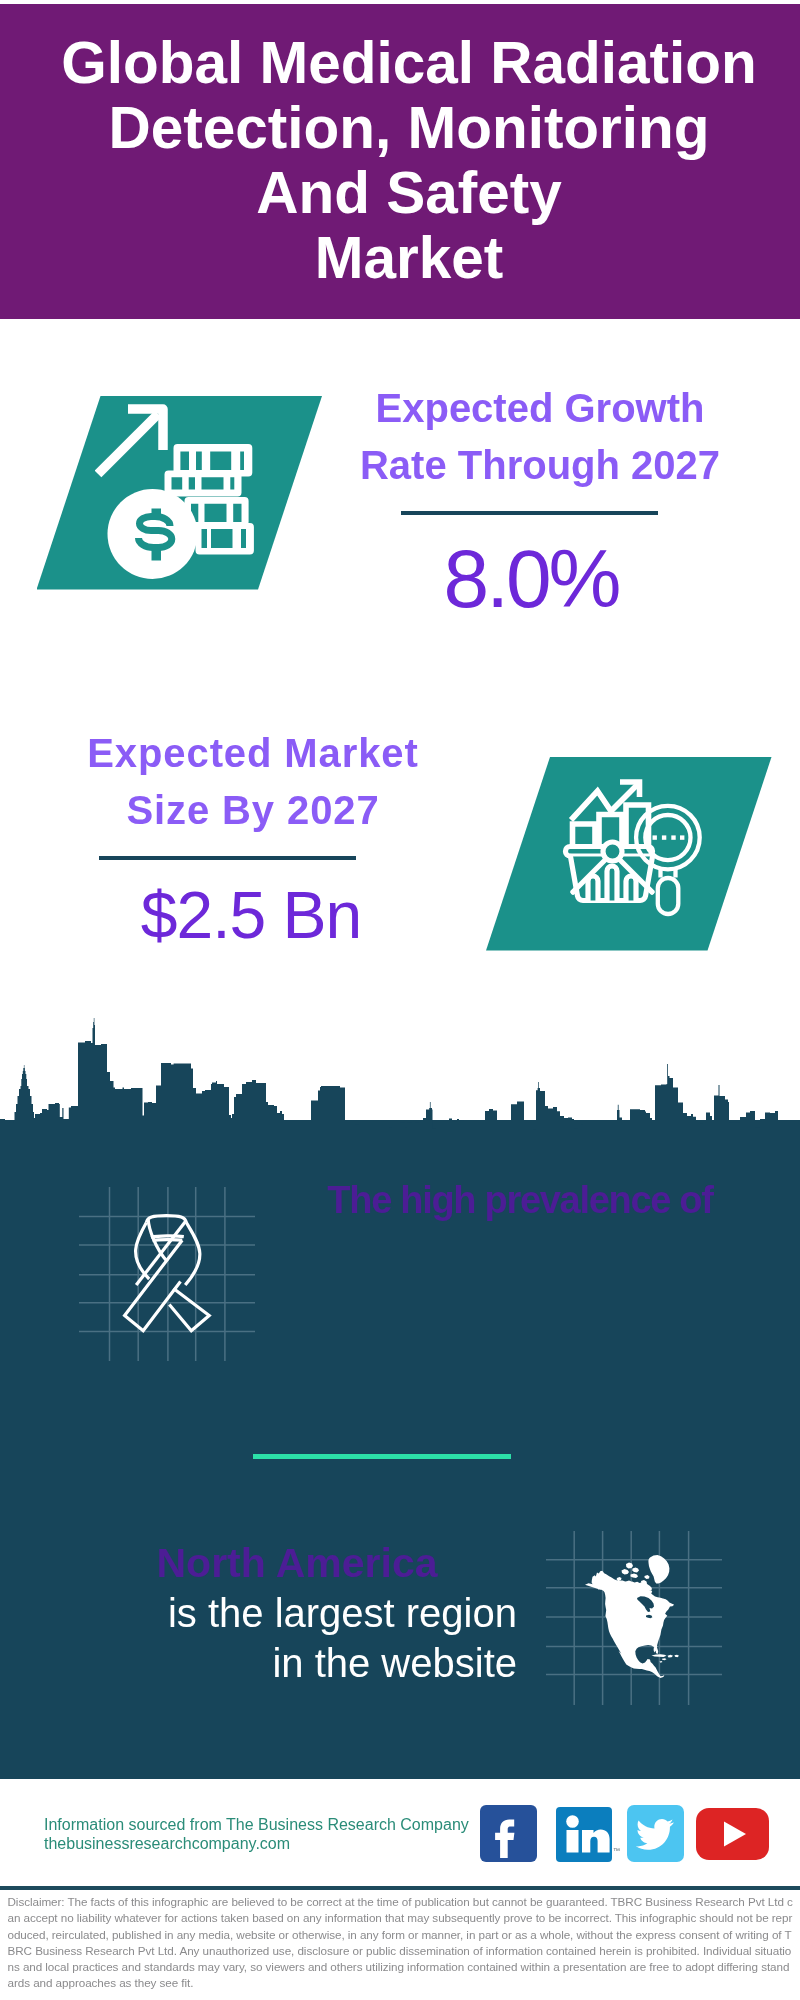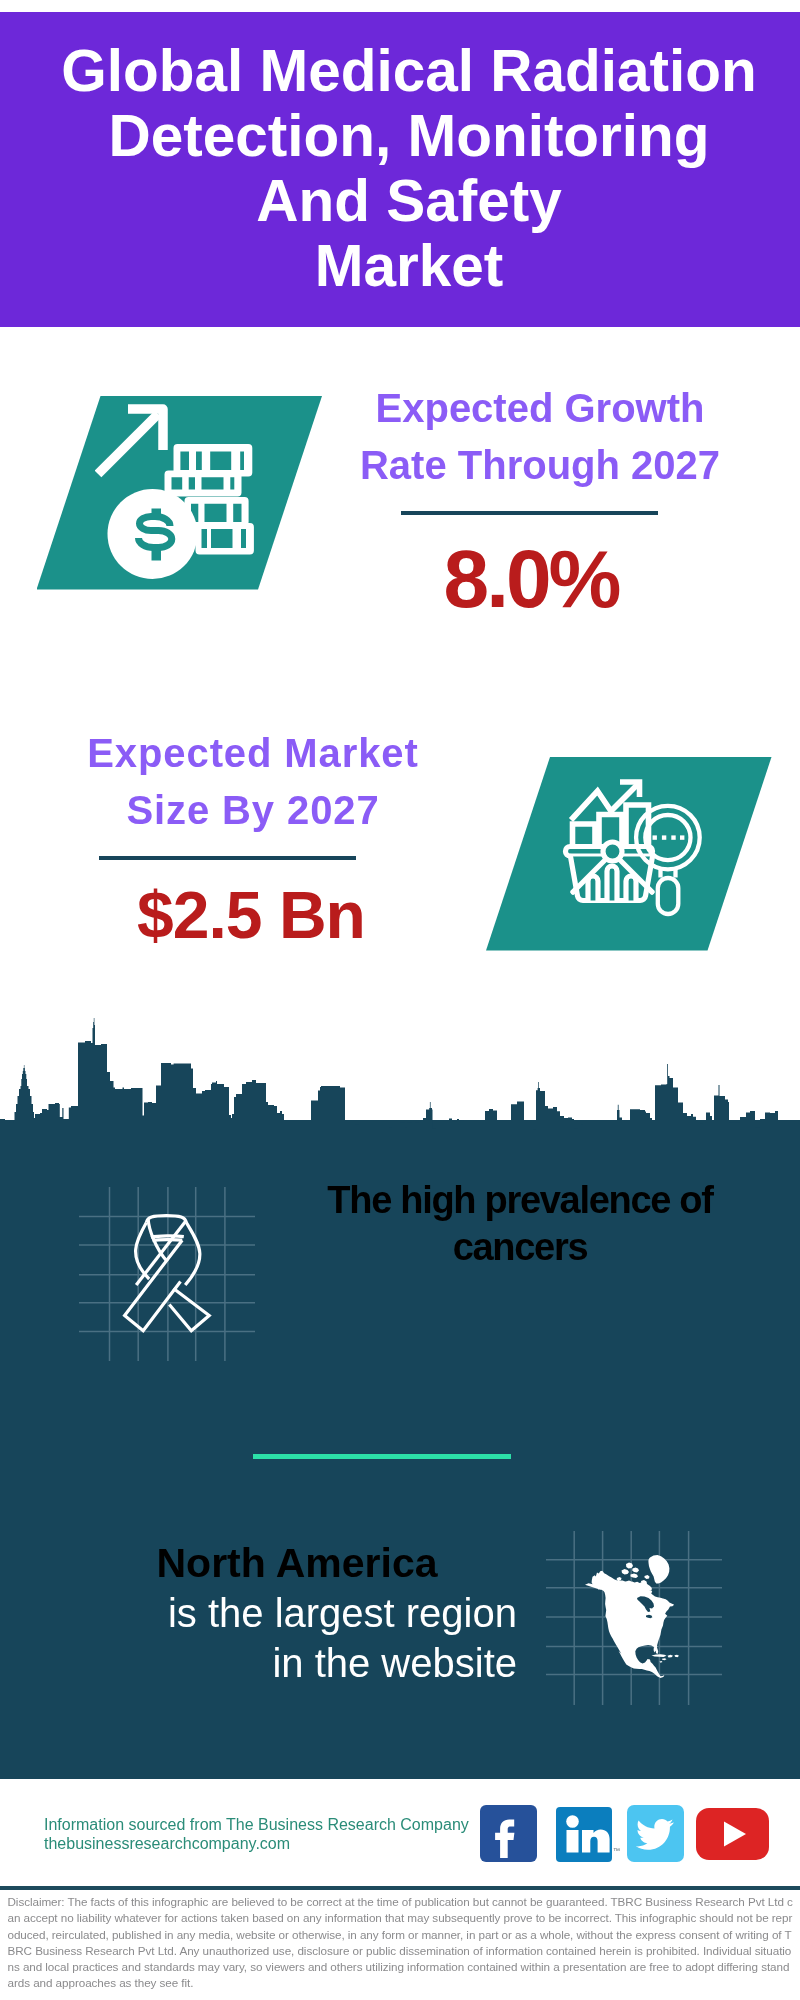--- a/index.html
+++ b/index.html
@@ -1,42 +1,42 @@
 <!DOCTYPE html>
 <html><head>
 <meta charset="utf-8">
 <style>
   * { margin:0; padding:0; box-sizing:border-box; }
   html,body { width:800px; height:2000px; }
   body { font-family:"Liberation Sans", sans-serif; background:#ffffff; overflow:hidden; }
   .page { position:relative; width:800px; height:2000px; background:#fff; overflow:hidden; }
 
   
-  .header { position:absolute; left:0; top:12px; width:800px; height:315px; background:#6d28d9; }
+  .header { position:absolute; left:0; top:4px; width:800px; height:315px; background:#701a75; }
   .header-title { position:absolute; left:9px; top:26px; width:800px; text-align:center;
      color:#ffffff; font-weight:bold; font-size:58.5px; line-height:65px; }
 
   
   .para { position:absolute; background:#1b918a;
      clip-path: polygon(64px 0, 100% 0, calc(100% - 64px) 100%, 0 100%); }
   .para > svg { position:absolute; }
 
   
   .stat-title { position:absolute; color:#8b5cf6; font-weight:bold; font-size:40px;
       line-height:56.5px; text-align:center; }
   .stat-rule { position:absolute; height:4px; background:#17455a; }
-  .stat-value { position:absolute; color:#b91c1c; font-weight:bold; font-size:82px;
+  .stat-value { position:absolute; color:#6d28d9; font-weight:normal; font-size:82px;
       letter-spacing:-3px; text-align:center; line-height:82px; }
 
   
   .dark { position:absolute; left:0; top:1120px; width:800px; height:659px; background:#17455a; }
   .skyline { position:absolute; left:0; top:1015px; width:800px; height:115px; display:block; }
 
   .blk { position:absolute; text-align:center; }
-  .blk-highlight { color:#000000; font-weight:bold; font-size:38px; line-height:47px; letter-spacing:-1.3px; }
+  .blk-highlight { color:#4c1d95; font-weight:bold; font-size:38px; line-height:47px; letter-spacing:-1.3px; }
   .blk-text { color:#ffffff; font-weight:normal; font-size:40px; line-height:47px; }
   .blk span { display:block; }
   .grid-bg { position:absolute; }
   .blk-region .blk-highlight { font-size:41px; line-height:50px; letter-spacing:0; }
   .blk-region .blk-text { font-size:40px; line-height:50px;text-align:right; }
 
   .divider { position:absolute; height:4.5px; background:#2ce0a8; }
 
   
   .footer { position:absolute; left:0; top:1779px; width:800px; height:221px; background:#fff; }
@@ -188,21 +188,20 @@
 
       <path d="M 182.2 1240.2 L 124.6 1315.5 L 143.2 1330.7 L 180.5 1281.5"></path>
       <path d="M 186.2 1220.5 L 136.2 1285"></path>
 
       <path d="M 173.5 1288.5 L 209.2 1315.5 L 191.3 1330.7 L 169.3 1304.5"></path>
     </g>
   </svg>
   <div class="blk" style="left:305px; top:1177px; width:430px;">
     <div class="blk-highlight">
       <span>The high prevalence of</span>
-      <span>cancers</span>
     </div>
   </div>
 
   <div class="divider" style="left:253px; top:1454px; width:258px;"></div>
 
   <div class="blk blk-region" style="left:77px; top:1538px; width:440px;">
     <div class="blk-highlight">
       <span>North America</span>
     </div>
     <div class="blk-text">

